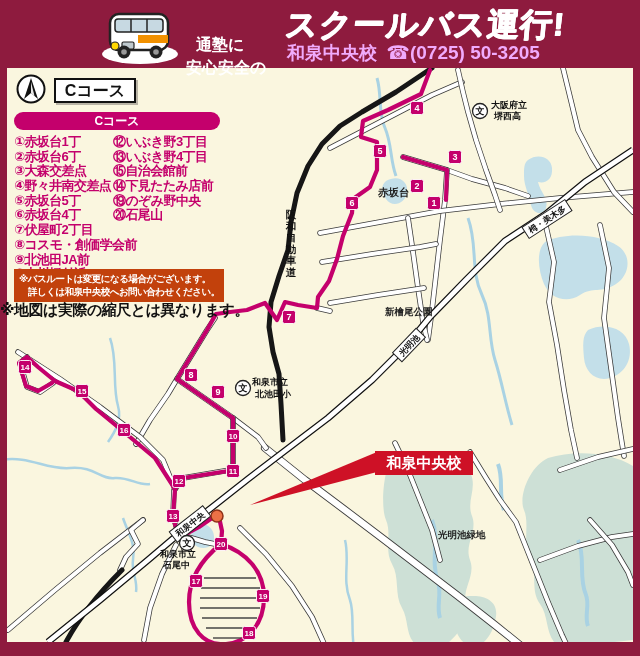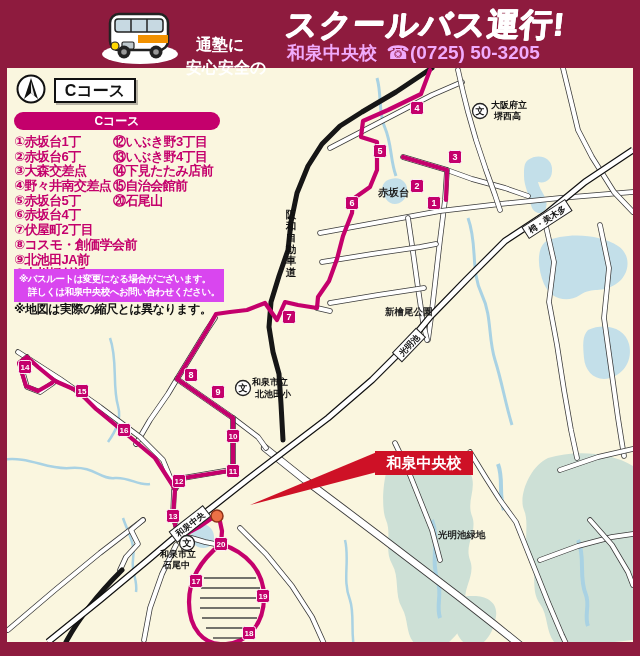--- a/index.html
+++ b/index.html
@@ -29,24 +29,24 @@
            box-shadow:2px 2px 0 #b9b4a6;color:#111;font-weight:bold;font-size:16px;
            text-align:center;line-height:21px;}
   #legend-title{left:14px;top:112px;width:206px;height:18px;background:#C4006C;border-radius:10px;
            color:#fff;font-weight:bold;font-size:12px;text-align:center;line-height:18px;}
   #stop-list{left:14px;top:133px;width:220px;}
   .col{position:absolute;top:0;}
   .col.c1{left:0;width:99px;}
   .col.c2{left:99px;width:121px;}
   .stop-item{height:14.7px;font-size:13px;font-weight:bold;color:#C4006C;
            letter-spacing:-0.6px;white-space:nowrap;}
-  #notice-box{left:14px;top:269px;width:202px;background:#d946ef;color:#fff;font-weight:bold;
+  #notice-box{left:14px;top:269px;width:202px;background:#c2410c;color:#fff;font-weight:bold;
            font-size:9.5px;line-height:1.4;padding:3px 3px 3px 5px;letter-spacing:-0.5px;}
   #notice-box .l2{padding-left:9px;display:block;}
-  #scale-note{left:14px;top:301px;color:#111;font-weight:bold;font-size:12px;letter-spacing:-0.5px;}
+  #scale-note{left:0;top:301px;color:#111;font-weight:bold;font-size:15px;letter-spacing:-0.5px;}
 </style>
 </head>
 <body>
 
 <svg id="map-svg" width="640" height="656" viewBox="0 0 640 656">
     <clipPath id="mapclip">
       <rect x="7" y="68" width="626" height="574"></rect>
     </clipPath>
     <rect x="7" y="68" width="626" height="574" fill="#FAF6DF"></rect>
     <g clip-path="url(#mapclip)">
@@ -301,22 +301,23 @@
       <div class="stop-item">⑤赤坂台5丁</div>
       <div class="stop-item">⑥赤坂台4丁</div>
       <div class="stop-item">⑦伏屋町2丁目</div>
       <div class="stop-item">⑧コスモ・創価学会前</div>
       <div class="stop-item">⑨北池田JA前</div>
       <div class="stop-item">⑩上川橋付近</div>
     </div>
   <div class="col c2" id="stop-col2">
       <div class="stop-item">⑫いぶき野3丁目</div>
       <div class="stop-item">⑬いぶき野4丁目</div>
+      <div class="stop-item">⑮自治会館前</div>
       <div class="stop-item">⑭下見たたみ店前</div>
-      <div class="stop-item">⑮自治会館前</div>
+      <div class="stop-item">⑲のぞみ野中央</div>
       <div class="stop-item">⑳石尾山</div>
     </div>
 </div>
 <div id="notice-box" class="overlay">
   <span>※バスルートは変更になる場合がございます。</span>
   <span class="l2">詳しくは和泉中央校へお問い合わせください。</span>
 </div>
 <div id="scale-note" class="overlay">※地図は実際の縮尺とは異なります。</div>
 
 </body></html>

